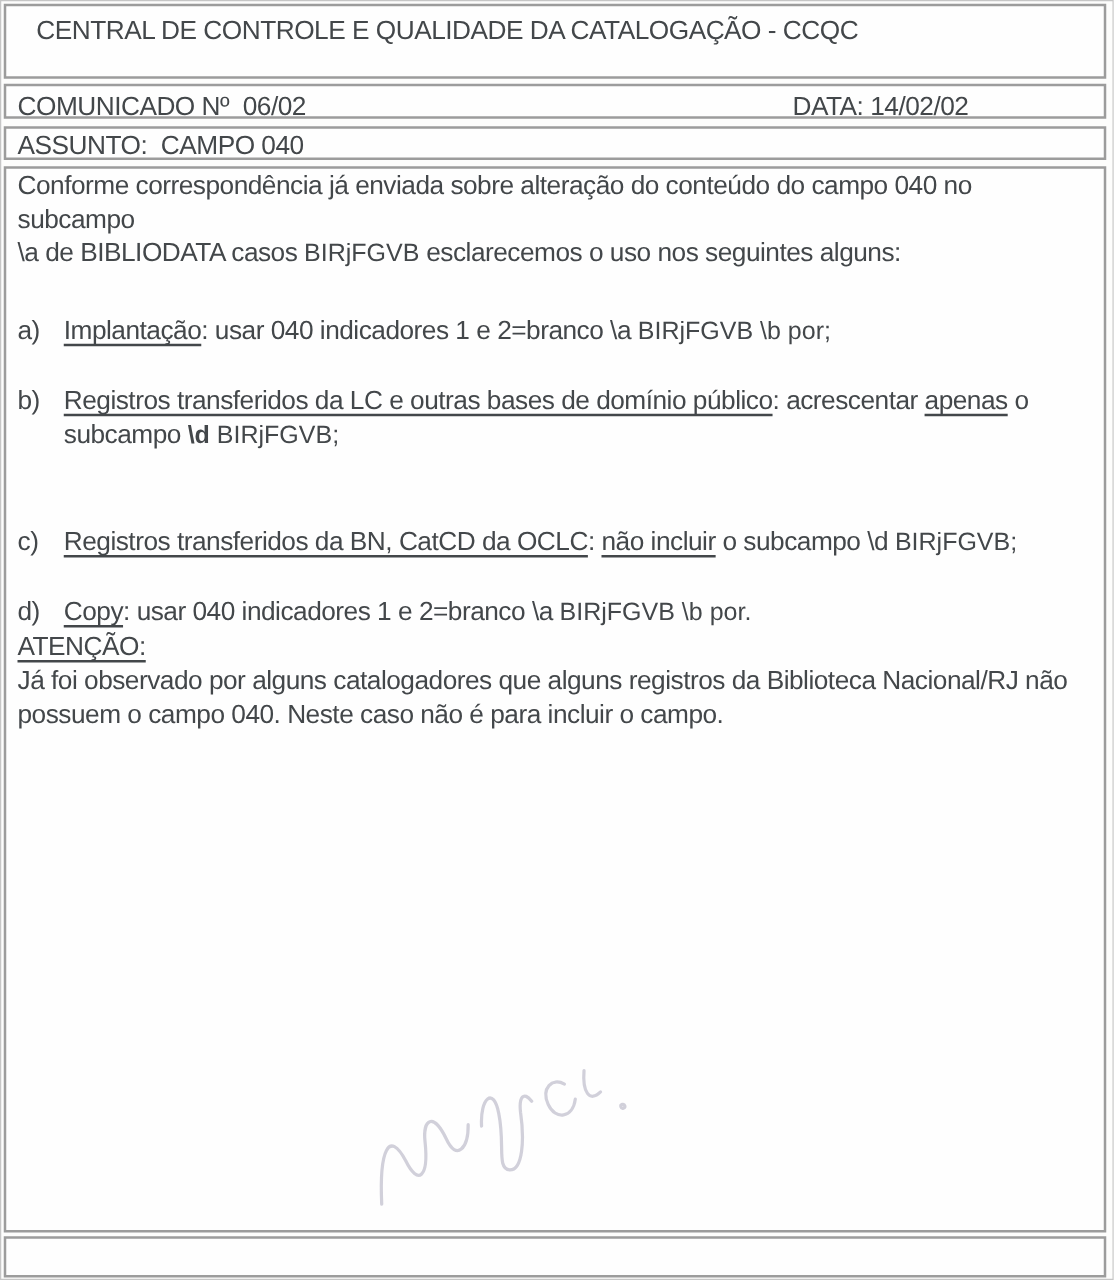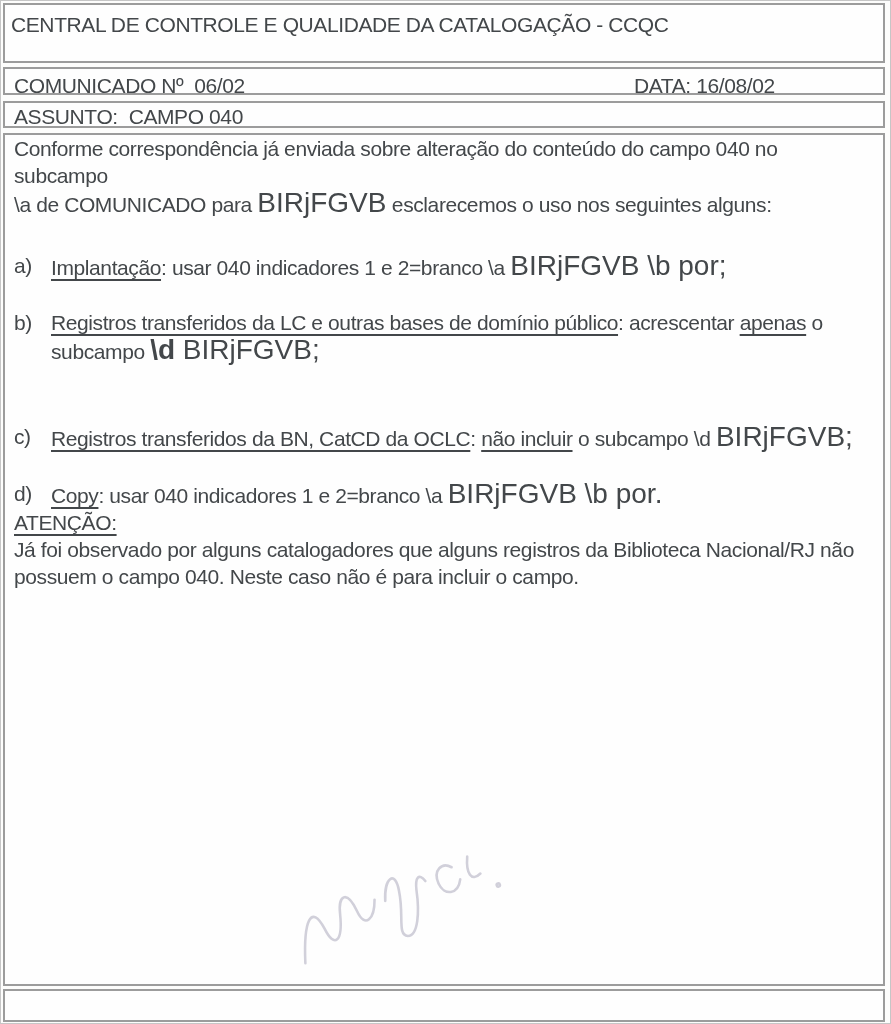--- a/index.html
+++ b/index.html
@@ -18,39 +18,39 @@
   .box-header   { top:2px;   height:60px; }
   .box-meta     { top:66px;  height:28px; }
   .box-assunto  { top:100px; height:27px; }
   .box-body     { top:132px; height:853px; }
   .box-footer   { top:988px; height:33px; }
 
   .label {
     font-size:21px; letter-spacing:-0.4px; white-space:pre-wrap;
     line-height:1;
   }
-  .header-title { position:absolute; left:6px; top:9px; }
+  .header-title { position:absolute; left:24px; top:9px; }
   .meta-left    { position:absolute; left:9px; top:6px; }
   .meta-right   { position:absolute; left:629px; top:6px; }
   .assunto-left { position:absolute; left:9px; top:3px; }
 
   .body-content { position:relative; padding:0 9px; font-size:21px; letter-spacing:-0.4px; }
   .body-content p, .item { line-height:27px; margin:0; }
 
   .intro        { margin-top:92px; }
   .item         { display:flex; }
   .item-a       { margin-top:34px; }
   .item-b       { margin-top:28px; }
   .item-c       { margin-top:58px; }
   .item-d       { margin-top:28px; }
   .marker       { flex:none; width:37px; }
   .itext        { flex:1; }
 
   .ul  { text-decoration:underline; text-underline-offset:4px; text-decoration-thickness:1.5px; }
-  .code { font-size:28px; letter-spacing:0; }
+  .code { font-size:20px; letter-spacing:0; }
   .code-b { font-weight:bold; }
 
   .attention-h  { margin-top:82px; }
   .attention-p  { margin-top:6px; }
   .salutation   { margin-top:26px; }
   .sig-text     { margin-top:28px; }
 
   .handsig {
     position:absolute; left:268px; top:696px;
     transform:rotate(-16deg); opacity:0.75;
@@ -61,31 +61,31 @@
 <body>
 
 <div class="page">
 
   <div class="box box-header">
     <div class="label header-title">CENTRAL DE CONTROLE E QUALIDADE DA CATALOGAÇÃO - CCQC</div>
   </div>
 
   <div class="box box-meta">
     <div class="label meta-left">COMUNICADO Nº  06/02</div>
-    <div class="label meta-right">DATA: 16/08/02</div>
+    <div class="label meta-right">DATA: 14/02/02</div>
   </div>
 
   <div class="box box-assunto">
     <div class="label assunto-left">ASSUNTO:  CAMPO 040</div>
   </div>
 
   <div class="box box-body">
     <div class="body-content">
 
-      <p class="intro"><span>Conforme correspondência já enviada sobre alteração do conteúdo do campo 040 no subcampo</span><br><span>\a de COMUNICADO para </span><span class="code">BIRjFGVB</span><span> esclarecemos o uso nos seguintes alguns:</span></p>
+      <p class="intro"><span>Conforme correspondência já enviada sobre alteração do conteúdo do campo 040 no subcampo</span><br><span>\a de BIBLIODATA casos </span><span class="code">BIRjFGVB</span><span> esclarecemos o uso nos seguintes alguns:</span></p>
 
       <div class="item item-a">
         <span class="marker">a)</span>
         <span class="itext"><span class="ul">Implantação</span><span>: usar 040 indicadores 1 e 2=branco \a </span><span class="code">BIRjFGVB \b por;</span></span>
       </div>
 
       <div class="item item-b">
         <span class="marker">b)</span>
         <span class="itext"><span class="ul">Registros transferidos da LC e outras bases de domínio público</span><span>: acrescentar </span><span class="ul">apenas</span><span> o</span><br><span>subcampo </span><span class="code code-b">\d </span><span class="code">BIRjFGVB;</span></span>
       </div>

